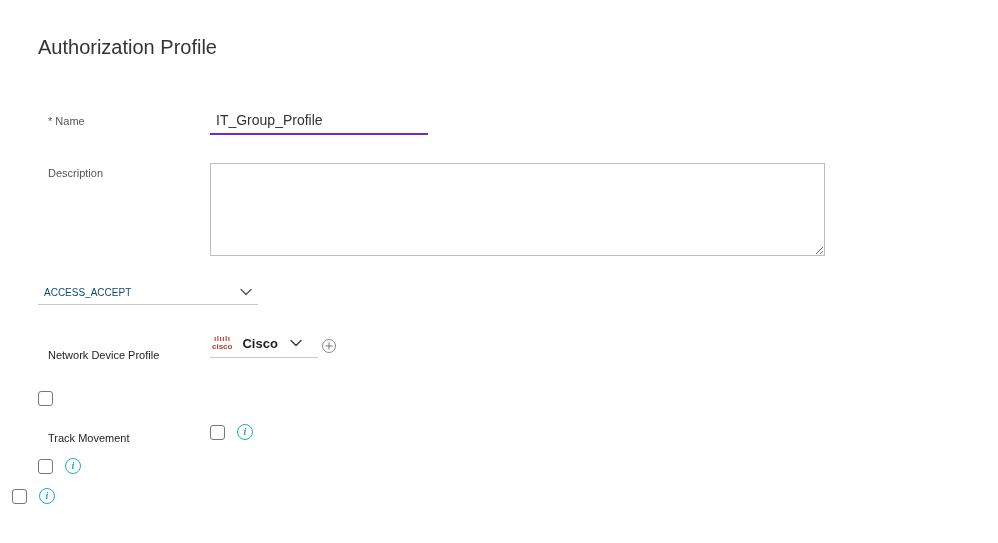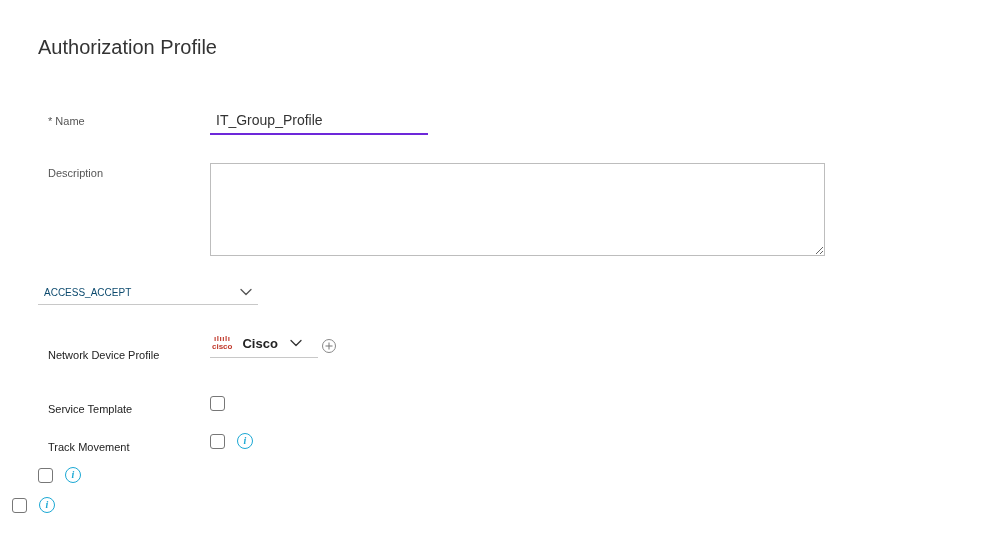--- a/index.html
+++ b/index.html
@@ -220,21 +220,20 @@
     </div>
     <span class="add-circle">
       <svg width="8" height="8" viewBox="0 0 8 8">
           <path d="M4 0.5 V7.5 M0.5 4 H7.5" stroke="#777" stroke-width="1"></path>
         </svg>
     </span>
   </div>
 </div>
 
 <div class="checkbox-row">
-  <div class="label-col black">Service Template</div>
   <div class="field-col">
     <input type="checkbox" class="checkbox-input" style="">
   </div>
 </div>
 
 <div class="checkbox-row">
   <div class="label-col black">Track Movement</div>
   <div class="field-col">
     <input type="checkbox" class="checkbox-input" style="">
     <span class="info-icon">

